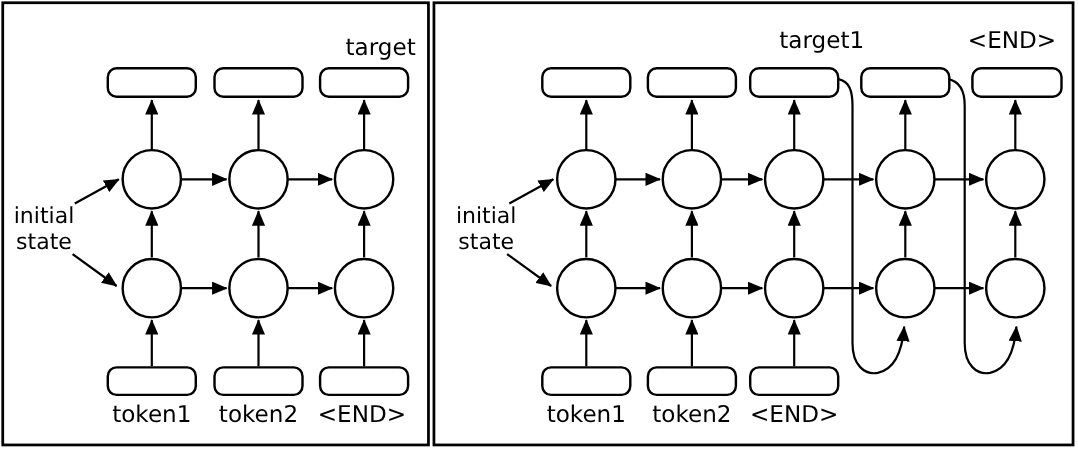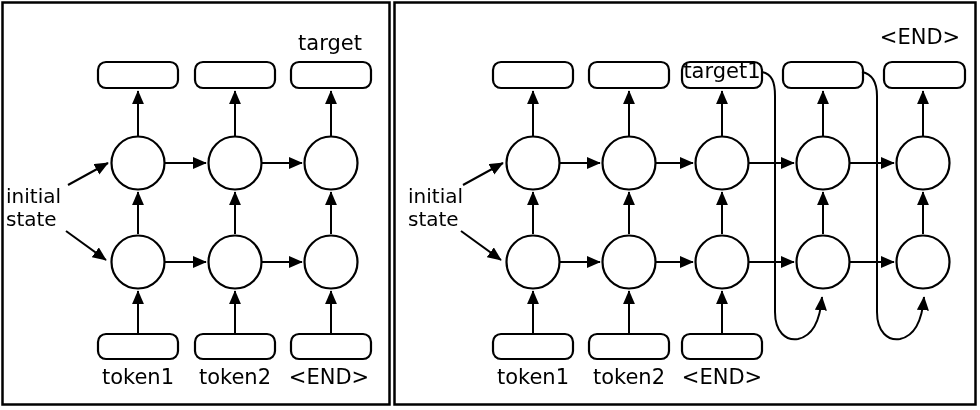--- a/index.html
+++ b/index.html
@@ -18,21 +18,21 @@
     font-size: 21px;
     line-height: 22px;
     text-align: center;
     white-space: nowrap;
     color: #000;
   }
   .init-lbl {
     position: absolute;
     font-size: 20px;
     line-height: 23px;
-    text-align: left;
+    text-align: center;
     color: #000;
   }
 </style>
 </head>
 <body>
 
 <div class="canvas">
 
   <svg width="980" height="410" viewBox="0 0 980 410">
     <defs>
@@ -150,30 +150,30 @@
 
         <line x1="463" y1="185" x2="503" y2="163"></line>
         <line x1="461" y1="231" x2="501" y2="260"></line>
 
         <path d="M 762,72 C 772,74 775,82 775,96 L 775,312 C 775,332 786,341 798,339 C 812,336 820,322 822,297"></path>
         <path d="M 862,72 C 872,74 877,82 877,96 L 877,312 C 877,332 888,341 900,339 C 914,336 922,322 924,297"></path>
       </g>
     </g>
   </svg>
 
-  <div class="lbl" style="left:280px; top:32px; width:100px;">target</div>
+  <div class="lbl" style="left:296px; top:32px; width:100px;">target</div>
   <div class="lbl" style="left:88px; top:366px; width:100px;">token1</div>
   <div class="lbl" style="left:185px; top:366px; width:100px;">token2</div>
   <div class="lbl" style="left:279px; top:366px; width:100px;">&lt;END&gt;</div>
   <div class="init-lbl" style="left:6px; top:185px; width:68px;">
     <div>initial</div>
     <div>state</div>
   </div>
 
-  <div class="lbl" style="left:672px; top:26px; width:100px;margin-top:34px;">target1</div>
+  <div class="lbl" style="left:697px; top:26px; width:100px;">target1</div>
   <div class="lbl" style="left:870px; top:26px; width:100px;">&lt;END&gt;</div>
   <div class="lbl" style="left:483px; top:366px; width:100px;">token1</div>
   <div class="lbl" style="left:579px; top:366px; width:100px;">token2</div>
   <div class="lbl" style="left:672px; top:366px; width:100px;">&lt;END&gt;</div>
   <div class="init-lbl" style="left:408px; top:185px; width:68px;">
     <div>initial</div>
     <div>state</div>
   </div>
 
 </div>

